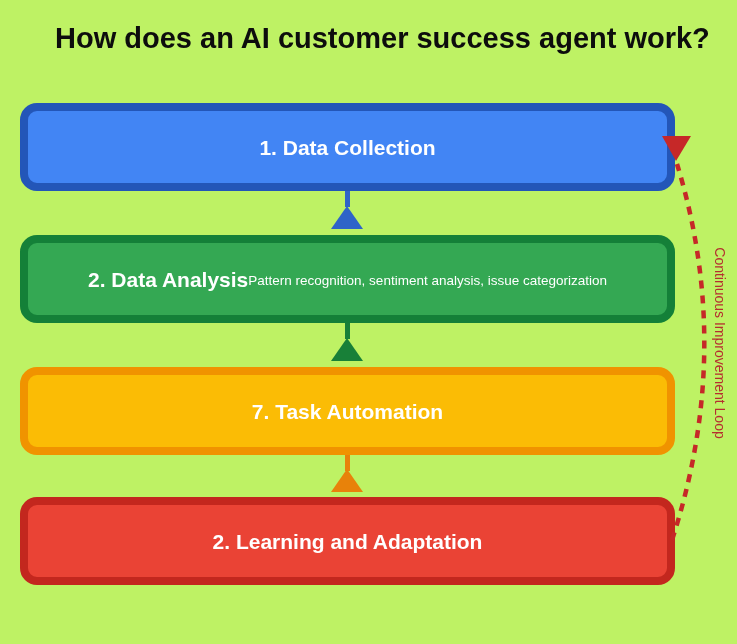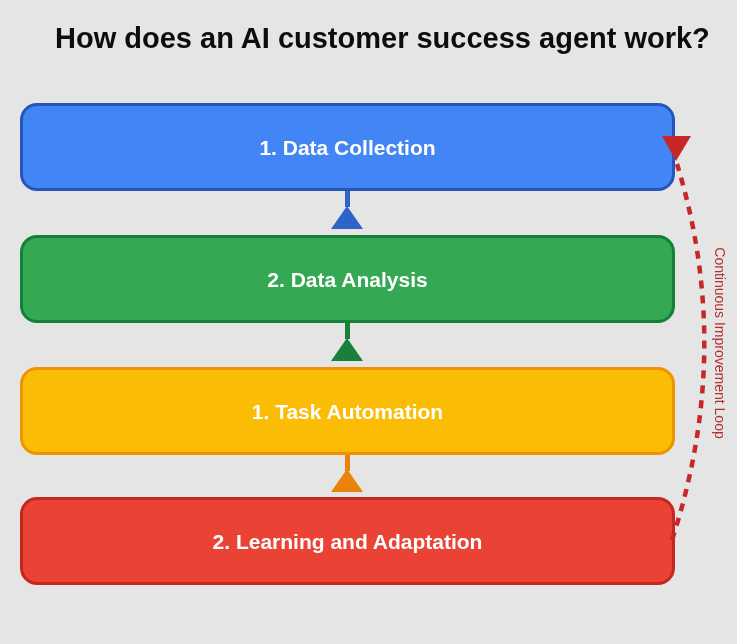--- a/index.html
+++ b/index.html
@@ -22,21 +22,21 @@
     font-weight: bold;
     color: #0d0d0d;
     letter-spacing: 0px;
     white-space: nowrap;
   }
   .step-box {
     position: absolute;
     left: 20px;
     width: 655px;
     height: 88px;
-    border: 3px solid #4c1d95;
+    border: 8px solid #4c1d95;
     border-radius: 17px;
     display: flex;
     flex-direction: row;
     align-items: center;
     justify-content: center;
     text-align: center;
     color: #ffffff;
   }
   .step-box .step-title {
     font-size: 21px;
@@ -94,34 +94,35 @@
     font-size: 14px;
     color: #B52F2F;
     transform: rotate(90deg);
     transform-origin: center center;
     white-space: nowrap;
   }
 </style>
 </head>
 <body>
 
-<div class="canvas" style="background: #e5e5e5;">
+<div class="canvas" style="background: #bef264;">
 
   <div class="main-title">How does an AI customer success agent work?</div>
 
   <div class="step-box box-1" style="background: rgb(66, 133, 244); border-color: rgb(35, 86, 184);">
     <div class="step-title">1. Data Collection</div>
   </div>
 
   <div class="step-box box-2" style="background: rgb(52, 168, 83); border-color: rgb(20, 128, 56);">
     <div class="step-title">2. Data Analysis</div>
+    <div class="step-desc">Pattern recognition, sentiment analysis, issue categorization</div>
   </div>
 
   <div class="step-box box-3" style="background: rgb(251, 188, 5); border-color: rgb(240, 147, 0);">
-    <div class="step-title">1. Task Automation</div>
+    <div class="step-title">7. Task Automation</div>
   </div>
 
   <div class="step-box box-4" style="background: rgb(234, 67, 53); border-color: rgb(195, 39, 30);">
     <div class="step-title">2. Learning and Adaptation</div>
   </div>
 
   <div class="connector conn-1">
     <div class="stem" style="background: rgb(46, 100, 200);"></div>
     <div class="tri" style="border-bottom-color: rgb(46, 100, 200);"></div>
   </div>

